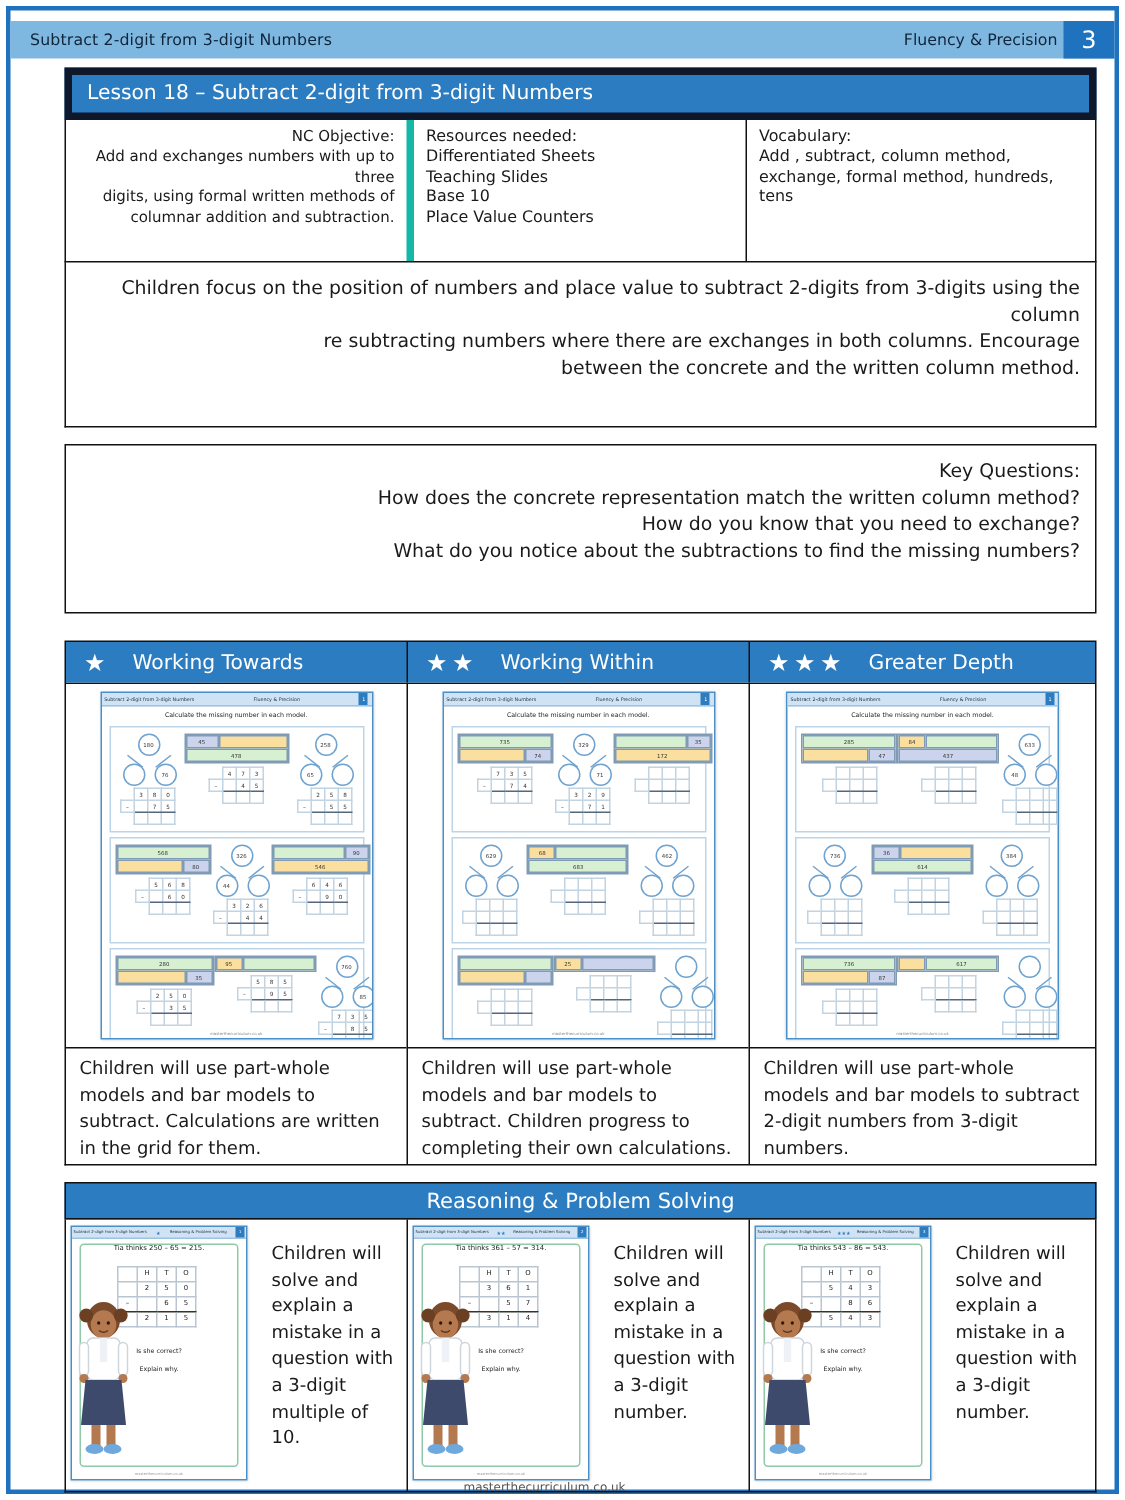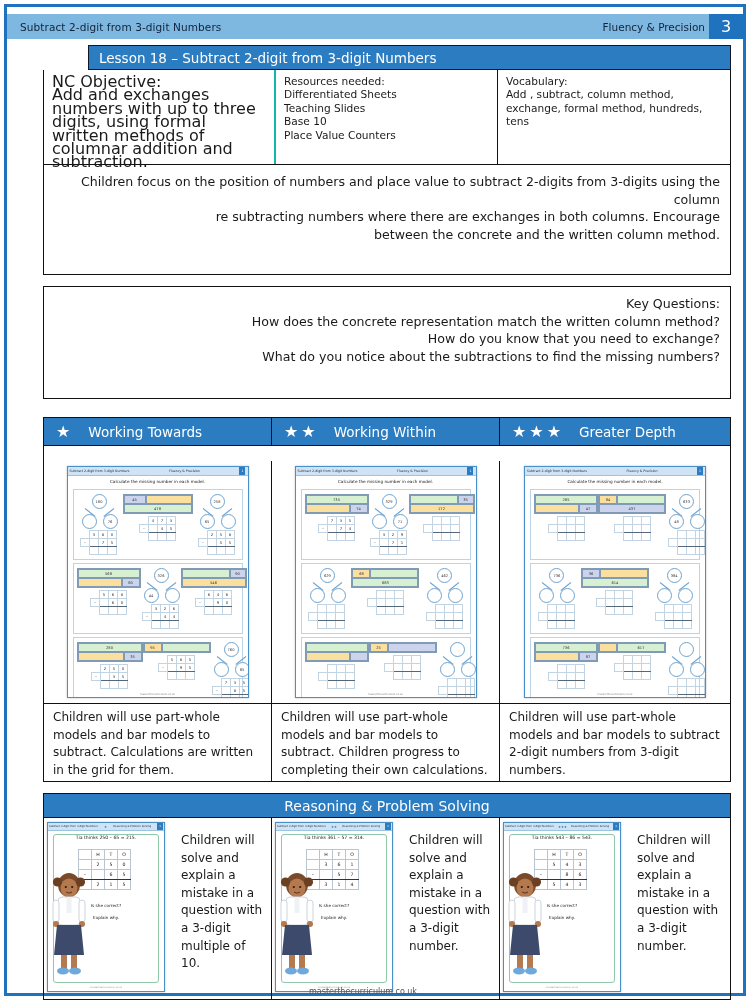--- a/index.html
+++ b/index.html
@@ -30,34 +30,34 @@
     position:absolute;right:0;top:0;width:34px;height:25px;
     background:#1f72bd;color:#ffffff;font-size:16px;
     display:flex;align-items:center;justify-content:center;
   }
 
   
   .content{position:absolute;left:43px;top:45px;width:688px;}
 
   .lesson-title{
     background:#2b7cc0;color:#ffffff;
-    border:1px solid #0f172a;
+    border:5px solid #0f172a;
     font-size:13.5px;padding:5px 10px 6px 10px;
-    box-sizing:border-box;height:25px;line-height:14px;margin-left:45px;
+    box-sizing:border-box;height:35px;line-height:14px;
   }
 
   .info-row{
     display:flex;border:1px solid #111;border-top:none;
     box-sizing:border-box;height:95px;
   }
   .info-cell{
     padding:5px 8px 4px 8px;font-size:10.6px;line-height:13.4px;
     box-sizing:border-box;
   }
-  .info-cell.c1{width:232px;border-right:2px solid #14b8a6;font-size:16px;}
+  .info-cell.c1{width:232px;border-right:5px solid #14b8a6;font-size:10px;text-align:right;}
   .info-cell.c2{width:222px;border-right:1px solid #111;}
   .info-cell.c3{flex:1;}
   .info-cell .lbl{display:block;}
   .info-cell .line{display:block;}
 
   .block{
     border:1px solid #111;border-top:none;box-sizing:border-box;
     padding:8px 10px 6px 12px;font-size:12.6px;line-height:17.6px;
   }
   .block.overview{height:110px;}
@@ -72,21 +72,21 @@
     box-sizing:border-box;
   }
   .diff-head .dh.a{width:228px;border-right:1px solid #111;}
   .diff-head .dh.b{width:228px;border-right:1px solid #111;}
   .diff-head .dh.c{flex:1;}
   .stars{display:inline-flex;gap:3px;padding:0 0 0 12px;}
   .star{font-size:16px;color:#ffffff;line-height:16px;}
   .dh-label{font-size:13.5px;padding-left:18px;}
 
   .diff-body{display:flex;border:1px solid #111;border-top:none;box-sizing:border-box;}
-  .diff-col{box-sizing:border-box;margin-top:15px;}
+  .diff-col{box-sizing:border-box;}
   .diff-col.a{width:228px;border-right:1px solid #111;}
   .diff-col.b{width:228px;border-right:1px solid #111;}
   .diff-col.c{flex:1;}
   .thumb-wrap{height:242px;display:flex;align-items:center;justify-content:center;}
   .diff-desc{
     border-top:1px solid #111;padding:5px 7px 5px 9px;
     font-size:12px;line-height:17.6px;height:78px;box-sizing:border-box;
   }
 
   

